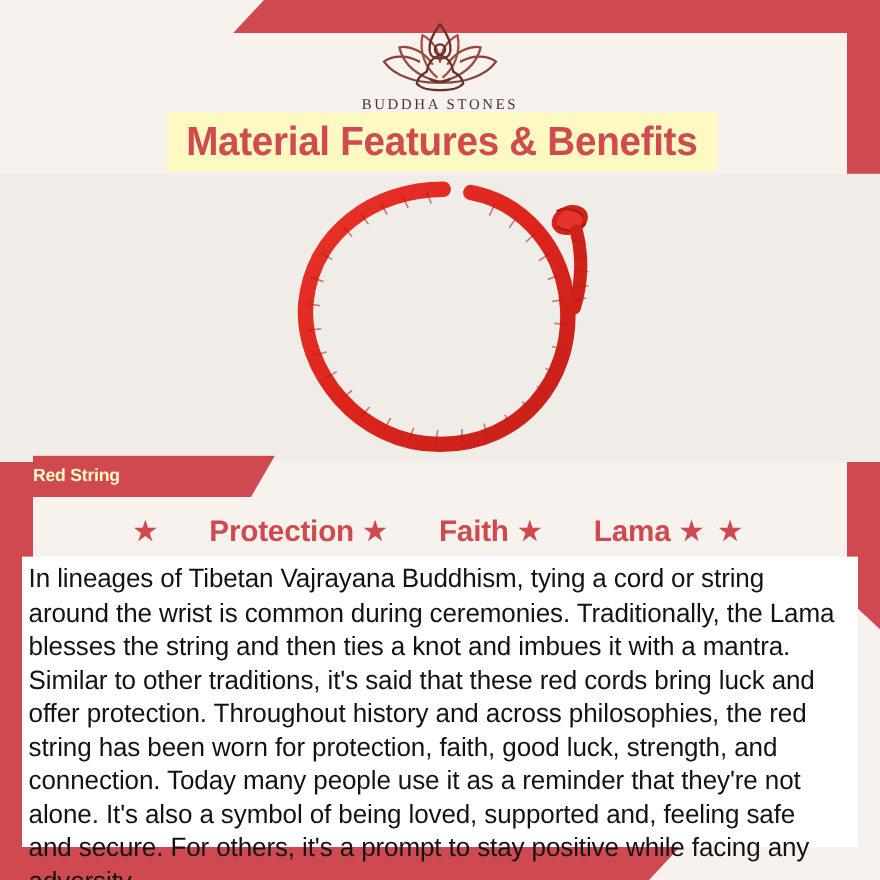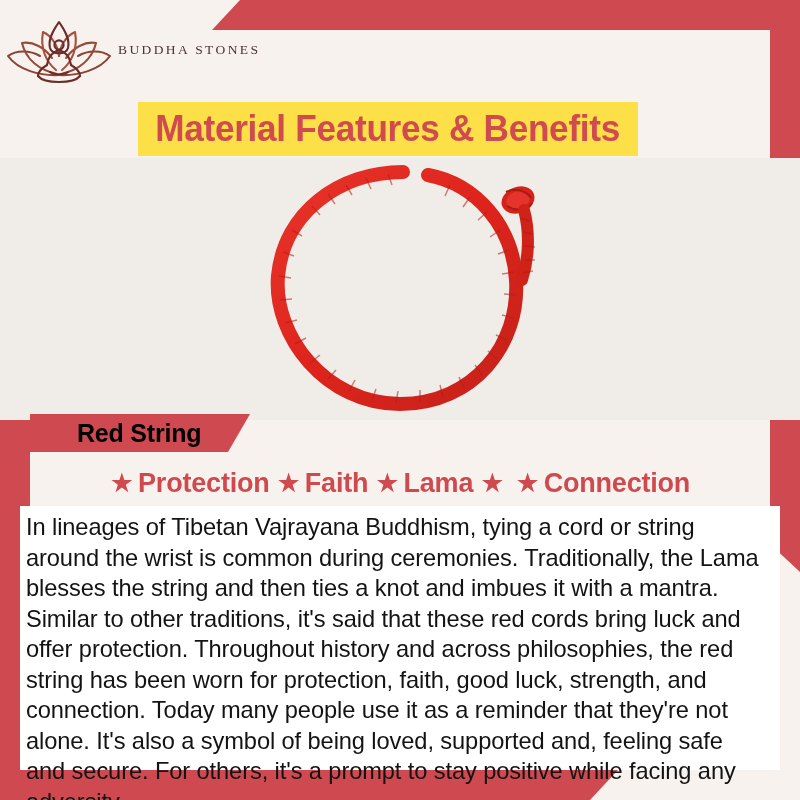--- a/index.html
+++ b/index.html
@@ -59,45 +59,46 @@
     clip-path: polygon(0 0, 100% 0, calc(100% - 28px) 100%, 0 100%);
   }
 
   
   .logo-wrap {
     position: absolute;
     left: 0;
     right: 0;
     top: 12px;
     display: flex;
+    flex-direction: column;
     align-items: center;
     justify-content: flex-start;
   }
   .logo-mark {
     width: 118px;
     height: 72px;
     display: block;
   }
   .logo-word {
     margin-top: 3px;
     font-family: "Liberation Serif", serif;
     font-size: 13.5px;
     letter-spacing: 2.4px;
     color: #4a3330;
     font-weight: 400;
   }
 
   
   .title-banner {
     position: absolute;
-    left: 138px;
+    left: 152px;
     top: 102px;
     width: 500px;
     height: 54px;
-    background: #fde047;
+    background: #fef9c3;
     display: flex;
     align-items: center;
     justify-content: center;
   }
   .title-text {
     font-family: "Liberation Sans Narrow", "Liberation Sans", sans-serif;
     font-weight: bold;
     font-size: 37px;
     letter-spacing: -0.3px;
     color: #d04b4f;
@@ -129,25 +130,24 @@
     left: 30px;
     top: 414px;
     width: 220px;
     height: 38px;
     background: #ce4a50;
     clip-path: polygon(0 0, 100% 0, calc(100% - 22px) 100%, 0 100%);
     display: flex;
     align-items: center;
   }
   .ribbon-text {
-    margin-left: 47px;
     font-family: "Liberation Sans Narrow", "Liberation Sans", sans-serif;
     font-weight: bold;
-    font-size: 25px;
-    color: #000000;
+    font-size: 16px;
+    color: #fef9c3;
     letter-spacing: -0.2px;
     white-space: nowrap;
   }
 
   
   .benefits {
     position: absolute;
     left: 0;
     top: 460px;
     width: 800px;
@@ -169,20 +169,21 @@
     line-height: 1;
     margin-right: 4px;
     display: inline-block;
   }
   .benefit-label {
     font-family: "Liberation Sans Narrow", "Liberation Sans", sans-serif;
     font-weight: bold;
     font-size: 27px;
     color: #cf4a4f;
     letter-spacing: -0.2px;
+    margin-left: 42px;
   }
 
   
   .body-panel {
     position: absolute;
     left: 20px;
     top: 506px;
     width: 760px;
     height: 264px;
     background: #ffffff;
@@ -303,21 +304,20 @@
     </div>
     <div class="benefit">
       <span class="star">★</span>
       <span class="benefit-label">Lama</span>
     </div>
     <div class="benefit">
       <span class="star">★</span>
     </div>
     <div class="benefit">
       <span class="star">★</span>
-      <span class="benefit-label">Connection</span>
     </div>
   </div>
 
   <div class="body-panel">
     <p class="body-text">In lineages of Tibetan Vajrayana Buddhism, tying a cord or string around the wrist is common during ceremonies. Traditionally, the Lama blesses the string and then ties a knot and imbues it with a mantra. Similar to other traditions, it's said that these red cords bring luck and offer protection. Throughout history and across philosophies, the red string has been worn for protection, faith, good luck, strength, and connection. Today many people use it as a reminder that they're not alone. It's also a symbol of being loved, supported and, feeling safe and secure. For others, it's a prompt to stay positive while facing any adversity.</p>
   </div>
 
 </div>
 
 </body></html>

